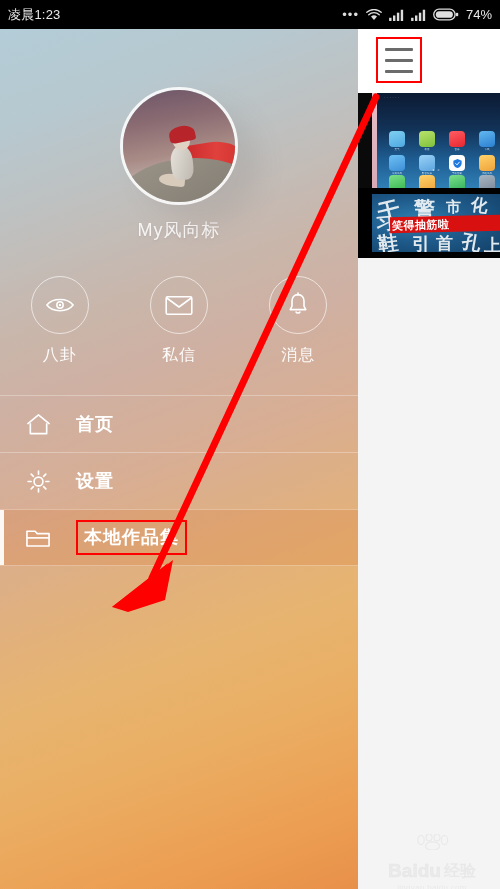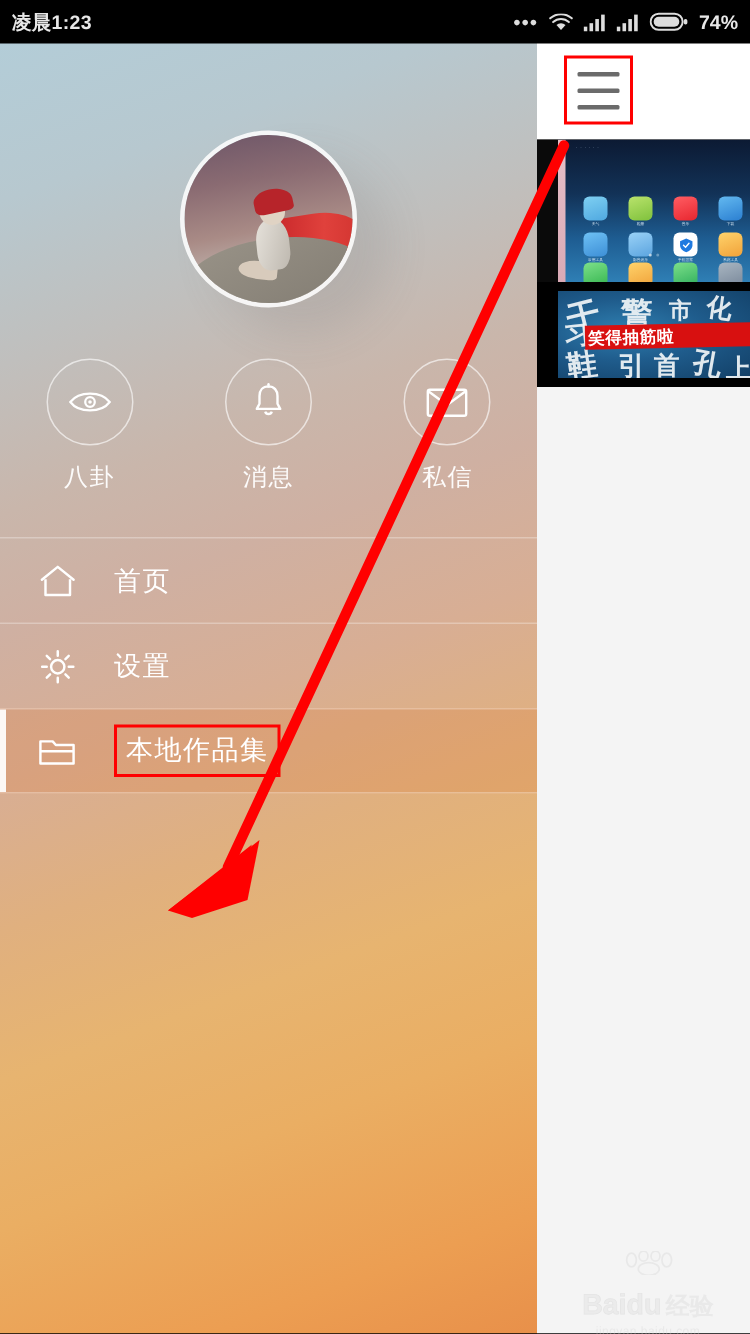--- a/index.html
+++ b/index.html
@@ -9,21 +9,21 @@
     overflow: hidden;
     background: #000;
   }
   #screen { position: relative; width: 500px; height: 889px; overflow: hidden; }
 
   
   #status-bar {
     position: absolute; top: 0; left: 0; width: 500px; height: 29px;
     background: #000; color: #e8e8e8;
     display: flex; align-items: center; justify-content: space-between;
-    padding: 0 8px; font-size: 13px; z-index: 50; font-weight: bold;
+    padding: 0 8px; font-size: 13px; z-index: 50;
   }
   #status-left { letter-spacing: .2px; }
   #status-right { display: flex; align-items: center; gap: 7px; }
   .dots-icon { letter-spacing: 1px; font-size: 13px; color: #ddd; }
   .wifi-icon svg, .sig-icon svg, .batt-icon svg { display: block; }
   #batt-pct { font-size: 13px; }
 
   
   #right-panel {
     position: absolute; top: 25px; left: 358px; width: 142px; height: 864px;
@@ -146,21 +146,21 @@
   .qa-item { flex:1; display:flex; flex-direction:column; align-items:center; }
   .qa-circle {
     width: 58px; height: 58px; border-radius:50%;
     border: 1.5px solid rgba(255,255,255,.62);
     display:flex; align-items:center; justify-content:center;
   }
   .qa-label { margin-top: 11px; font-size: 16px; color: rgba(255,255,255,.95);
     letter-spacing: 1px; }
 
   
-  #menu-list { margin-top: 29px; }
+  #menu-list { margin-top: 29px; font-weight: bold; }
   .menu-row {
     position: relative; height: 57px; display:flex; align-items:center;
     border-top: 1px solid rgba(255,255,255,.30);
   }
   .menu-row:last-child { border-bottom: 1px solid rgba(255,255,255,.30); }
   .menu-row.active { background: rgba(220,120,50,.22); }
   .menu-row.active::before {
     content:""; position:absolute; left:0; top:0; width:4px; height:100%;
     background: rgba(255,255,255,.92);
   }
@@ -277,51 +277,52 @@
     <div id="profile">
       <div id="avatar">
         <div class="av-sky"></div>
         <div class="av-cape"></div>
         <div class="av-rock"></div>
         <div class="av-legs"></div>
         <div class="av-body"></div>
         <div class="av-head"></div>
         <div class="av-hair"></div>
       </div>
+      <div id="username">My风向标</div>
     </div>
 
     <div id="quick-actions">
       <div class="qa-item">
         <div class="qa-circle">
           <svg width="30" height="20" viewBox="0 0 32 20">
             <path d="M2 10 C8 2 24 2 30 10 C24 18 8 18 2 10 Z" fill="none" stroke="#fff" stroke-width="1.6"></path>
             <circle cx="16" cy="10" r="3.4" fill="none" stroke="#fff" stroke-width="1.6"></circle>
             <circle cx="16" cy="10" r="1.3" fill="#fff"></circle>
           </svg>
         </div>
         <div class="qa-label">八卦</div>
       </div>
       <div class="qa-item">
         <div class="qa-circle">
+          <svg width="28" height="21" viewBox="0 0 28 21">
+            <rect x="1.2" y="1.8" width="25.6" height="17.4" rx="1.4" fill="none" stroke="#fff" stroke-width="1.6"></rect>
+            <path d="M1.8 3 L14 12 L26.2 3" fill="none" stroke="#fff" stroke-width="1.6" stroke-linejoin="round"></path>
+          </svg>
+        </div>
+        <div class="qa-label">私信</div>
+      </div>
+      <div class="qa-item">
+        <div class="qa-circle">
           <svg width="24" height="26" viewBox="0 0 24 26">
             <path d="M12 2.6 C8.2 2.6 6 5.3 6 9 v5.2 L4.2 17.6 h15.6 L18 14.2 V9 c0-3.7-2.2-6.4-6-6.4 Z" fill="none" stroke="#fff" stroke-width="1.6" stroke-linejoin="round"></path>
             <path d="M9.8 19.4 a2.3 2.3 0 0 0 4.4 0" fill="none" stroke="#fff" stroke-width="1.6"></path>
             <path d="M12 2.6 V1.1" stroke="#fff" stroke-width="1.6" stroke-linecap="round"></path>
           </svg>
         </div>
         <div class="qa-label">消息</div>
-      </div>
-      <div class="qa-item">
-        <div class="qa-circle">
-          <svg width="28" height="21" viewBox="0 0 28 21">
-            <rect x="1.2" y="1.8" width="25.6" height="17.4" rx="1.4" fill="none" stroke="#fff" stroke-width="1.6"></rect>
-            <path d="M1.8 3 L14 12 L26.2 3" fill="none" stroke="#fff" stroke-width="1.6" stroke-linejoin="round"></path>
-          </svg>
-        </div>
-        <div class="qa-label">私信</div>
       </div>
     </div>
 
     <div id="menu-list">
 
       <div class="menu-row">
         <div class="menu-icon">
           <svg width="27" height="25" viewBox="0 0 28 26">
             <path d="M3 12 L14 3 L25 12" fill="none" stroke="#fff" stroke-width="1.7" stroke-linejoin="round" stroke-linecap="round"></path>
             <path d="M5.5 11.6 V22.5 H22.5 V11.6" fill="none" stroke="#fff" stroke-width="1.7" stroke-linejoin="round"></path>

